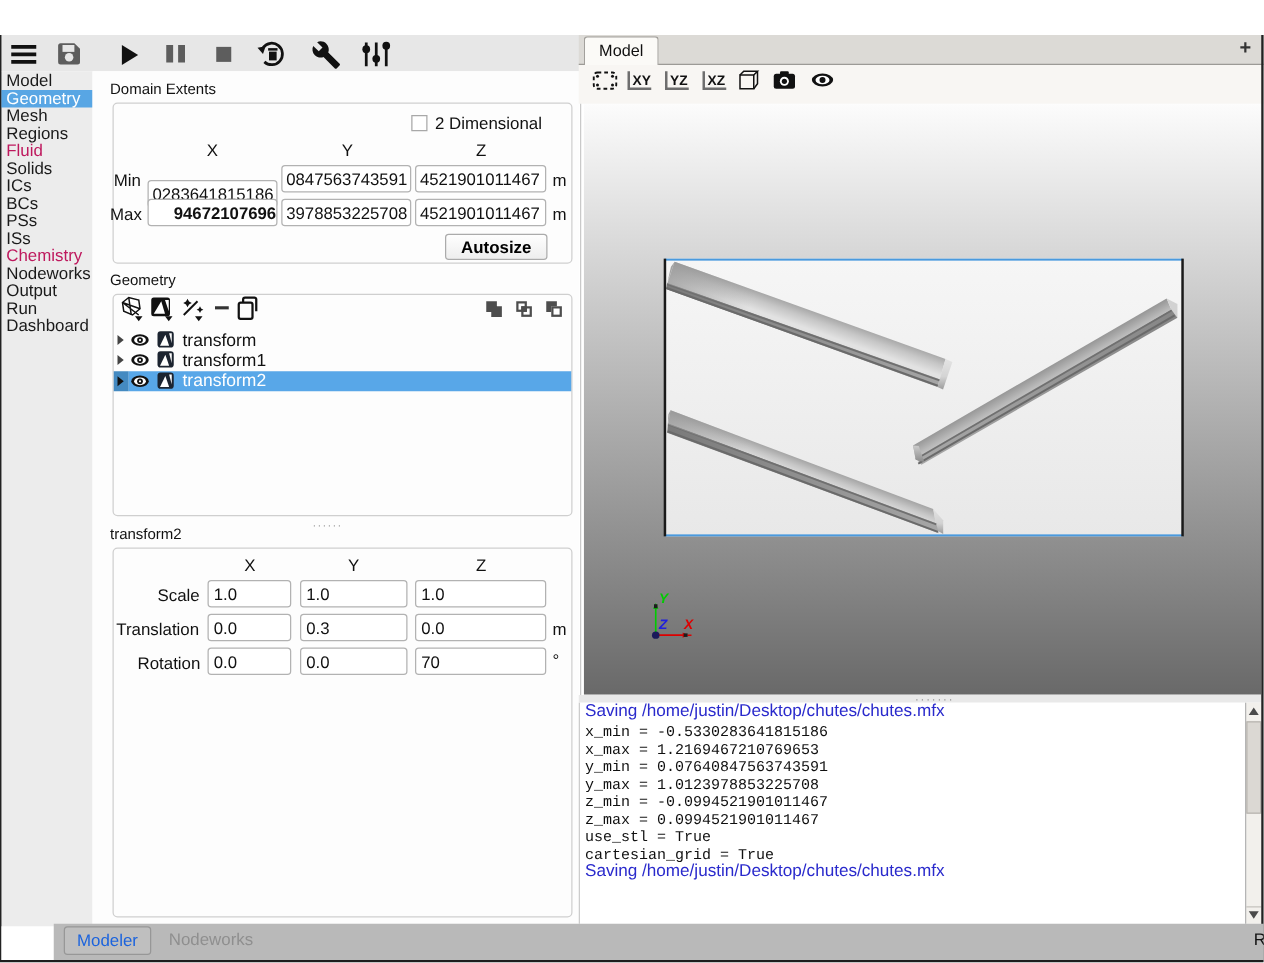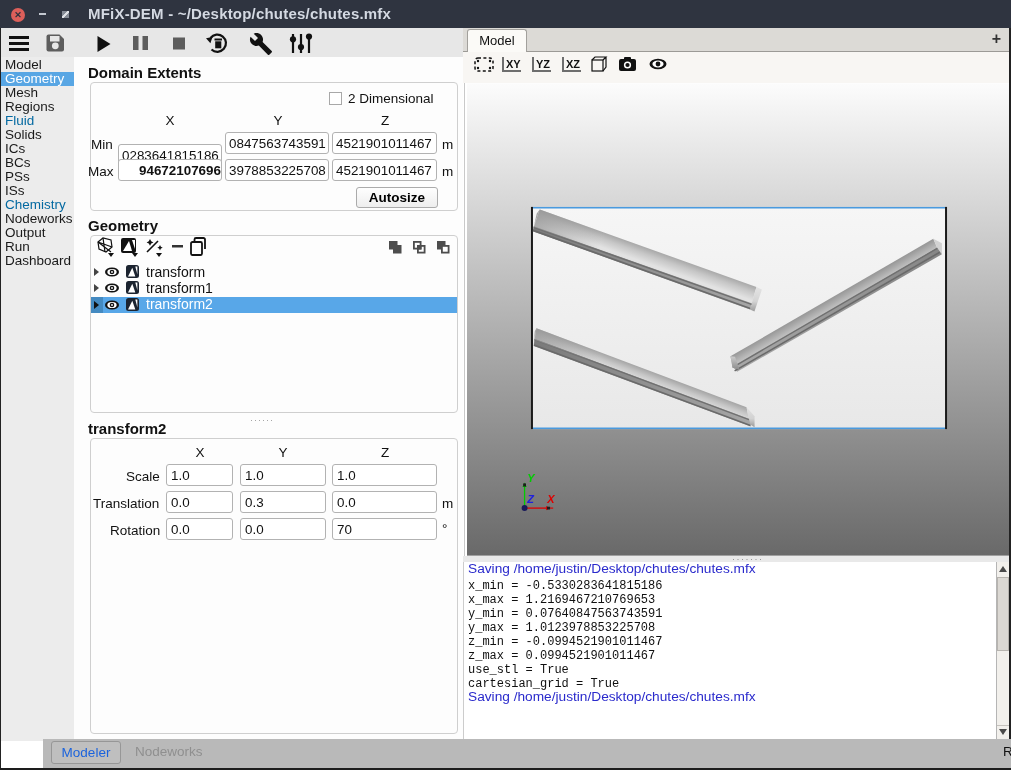--- a/index.html
+++ b/index.html
@@ -17,25 +17,25 @@
 #maxbtn { position:absolute; left:62px; top:11px; width:7px; height:7px; background:linear-gradient(135deg, #868c97 38%, #dde0e5 38%, #dde0e5 62%, #868c97 62%); }
 
 
 #toolbar { left:0; top:28px; width:1011px; height:29px; background:#e7e7e7; border-left:1px solid #1a1a1a; }
 #toolbar svg { position:absolute; top:0; left:0; }
 
 
 #sidebar { left:0; top:57px; width:74px; height:684px; background:#ececec; border-left:1px solid #1a1a1a; font-size:13.5px; color:#1a1a1a; }
 #sidebar .item { height:14px; line-height:14px; padding-left:4px; white-space:nowrap; }
 #sidebar .sel { background:#58a6e4; color:#fff; }
-#sidebar .dis { color:#0369a1; }
+#sidebar .dis { color:#be185d; }
 
 
 #leftpanel { left:74px; top:57px; width:389px; height:684px; background:#fdfdfd; }
-.gtitle { position:absolute; left:14px; font-weight:bold; font-size:15px; color:#111; }
+.gtitle { position:absolute; left:14px; font-weight:normal; font-size:12px; color:#111; }
 .gbox  { position:absolute; left:16px; width:368px; border:1px solid #cfcfcf; border-radius:4px; background:#fdfdfd; }
 .inp { position:absolute; border:1px solid #b2b2b2; border-radius:3px; background:#fff; font-size:13.4px; color:#111; overflow:hidden; white-space:nowrap; }
 .inp span { position:absolute; right:3px; top:3px; }
 .lab { position:absolute; font-size:13.5px; color:#111; }
 .hdr { position:absolute; font-size:13.5px; color:#111; text-align:center; }
 
 
 #tabbar { left:463px; top:28px; width:548px; height:24px; background:#dcdad6; border-bottom:1px solid #9c9a96;}
 #tab1 { position:absolute; left:4px; top:1px; width:60px; height:23px; background:#fbfaf7; border:1px solid #a2a09c; border-bottom:none; border-radius:3px 3px 0 0; font-size:13px; color:#111; text-align:center; line-height:22px; }
 #tabplus { position:absolute; right:10px; top:2px; font-size:16px; color:#333; font-weight:bold; }
@@ -57,26 +57,20 @@
 #winleft { left:0; top:28px; width:1px; height:740px; background:#222; }
 #winright { left:1009px; top:28px; width:2px; height:740px; background:#222; }
 #winborder { left:0; top:768px; width:1011px; height:2px; background:#1d1d1d; }
 #modelerbtn { position:absolute; left:8px; top:2px; width:70px; height:23px; border:1px solid #979797; border-radius:3px; background:#bfbfbf; color:#1b63dd; font-size:13.5px; text-align:center; line-height:21px; }
 #nodeworks { position:absolute; left:92px; top:5px; color:#8f8f8f; font-size:13.5px; }
 #ready { position:absolute; right:12px; top:5px; color:#111; font-size:13.5px; }
 </style>
 </head>
 <body>
 <div id="win">
-  <div id="titlebar" class="abs">
-    <div id="closebtn"></div>
-    <div id="minbtn"></div>
-    <div id="maxbtn"></div>
-    <div class="title">MFiX-DEM - ~/Desktop/chutes/chutes.mfx</div>
-  </div>
 
   <div id="toolbar" class="abs">
     <svg width="330" height="29" viewBox="0 0 330 29">
 
       <rect x="8" y="8" width="20" height="3" fill="#111"></rect>
       <rect x="8" y="14" width="20" height="3" fill="#111"></rect>
       <rect x="8" y="20" width="20" height="3" fill="#111"></rect>
 
       <g>
         <path d="M47.5 6.5 a2 2 0 0 0 -2 2 v13 a2 2 0 0 0 2 2 h13.5 a2 2 0 0 0 2 -2 v-10.5 l-4.5 -4.5 z" fill="#5d5d5d"></path>

